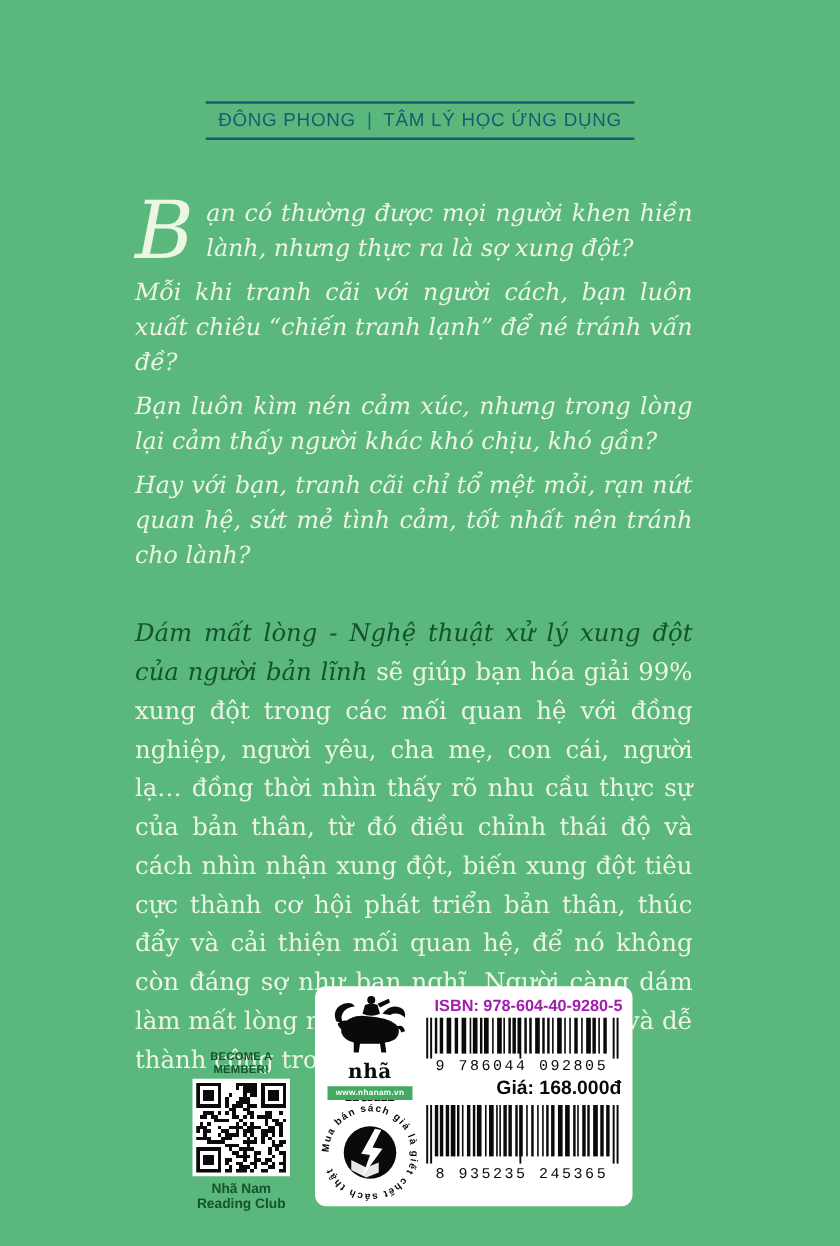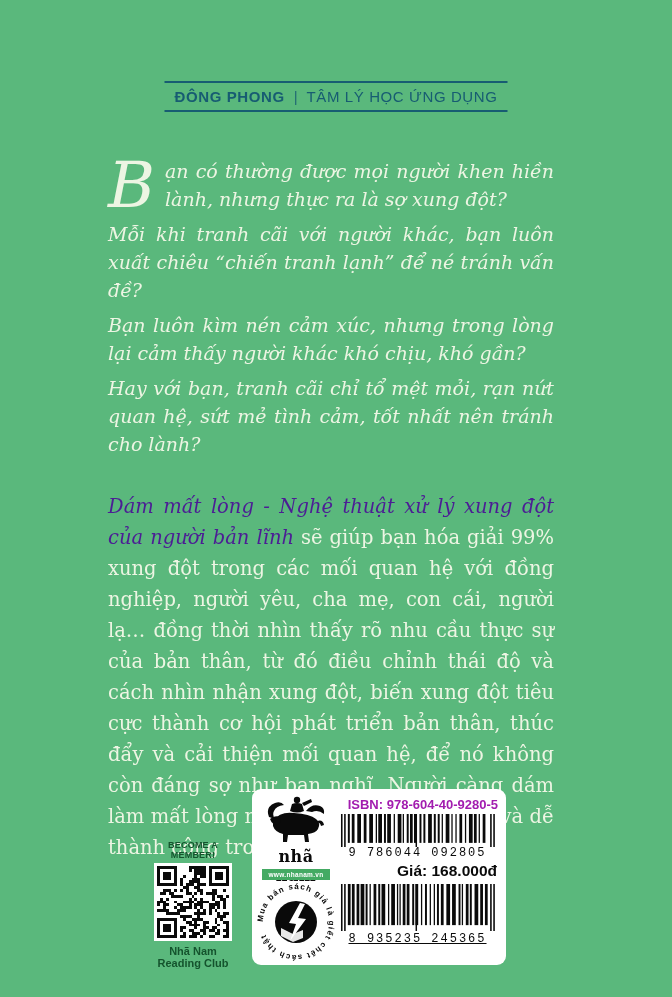--- a/index.html
+++ b/index.html
@@ -11,42 +11,42 @@
     background:#5ab87c; overflow:hidden;
   }
 
   
   .header {
     position:absolute; top:81px; left:50%; transform:translateX(-50%);
     white-space:nowrap; padding:5px 10px;
     border-top:2px solid #175c72; border-bottom:2px solid #175c72;
     color:#175c72; font-family:"Liberation Sans", sans-serif; font-size:15px;
   }
-  .header .author { font-weight:bold; letter-spacing:.6px; }
+  .header .author { font-weight:normal; letter-spacing:.6px; }
   .header .sep { margin:0 9px; font-weight:normal; opacity:.85; }
   .header .category { font-weight:normal; letter-spacing:.6px;margin-top:36px; }
 
   
   .intro {
     position:absolute; left:108px; width:446px; top:157px;
     color:#edf5e3; font-style:italic; font-size:19px; line-height:28px;
     text-align:justify;
   }
   .intro p { margin-bottom:7px; }
   .dropcap {
     float:left; font-size:64px; line-height:48px; padding:4px 10px 0 0;
     font-style:italic; color:#edf5e3;
   }
 
   
   .description {
     position:absolute; left:108px; width:446px; top:491px;
     color:#edf5e3; font-size:19.5px; line-height:31px; text-align:justify;
   }
-  .desc-title { color:#4c1d95; font-style:italic; }
+  .desc-title { color:#14532d; font-style:italic; }
 
   
   .qr-area { position:absolute; left:148px; top:840px; width:90px; text-align:center;
     font-family:"Liberation Sans", sans-serif; color:#14532d; }
   .qr-label { font-size:9px; font-weight:bold; letter-spacing:.2px; }
   .qr-box { width:78px; height:78px; background:#ffffff; margin:3px auto 4px; padding:3px; }
   .qr-box svg { width:72px; height:72px; display:block; }
   .qr-caption { font-size:11px; font-weight:bold; }
 
   
@@ -73,38 +73,38 @@
   }
   .bc1 { position:absolute; left:88px; right:9px; top:25px; height:33px; }
   .bc2 { position:absolute; left:88px; right:9px; top:95px; height:47px; }
   .bc1 svg, .bc2 svg { width:100%; height:100%; display:block; }
   .bc-digits {
     position:absolute; left:86px; right:9px; text-align:center;
     font-family:"Liberation Mono", monospace; font-size:12px; color:#0a0a0a;
     letter-spacing:2px; white-space:nowrap;
   }
   .digits1 { top:57px; }
-  .digits2 { top:143px;text-decoration:underline; }
+  .digits2 { top:143px; }
   .price-line {
     position:absolute; right:9px; top:73px; text-align:center;
     font-family:"Liberation Sans", sans-serif; font-weight:bold; font-size:15.5px; color:#0a0a0a;
   }
 </style>
 </head>
 <body>
 
 <div class="cover">
 
   <div class="header">
     <span class="author">ĐÔNG PHONG</span><span class="sep">|</span><span class="category">TÂM LÝ HỌC ỨNG DỤNG</span>
   </div>
 
   <div class="intro">
     <p><span class="dropcap">B</span><span>ạn có thường được mọi người khen hiền lành, nhưng thực ra là sợ xung đột?</span></p>
-    <p>Mỗi khi tranh cãi với người khác, bạn luôn xuất chiêu “chiến tranh lạnh” để né tránh vấn đề?</p>
+    <p>Mỗi khi tranh cãi với người cách, bạn luôn xuất chiêu “chiến tranh lạnh” để né tránh vấn đề?</p>
     <p>Bạn luôn kìm nén cảm xúc, nhưng trong lòng lại cảm thấy người khác khó chịu, khó gần?</p>
     <p>Hay với bạn, tranh cãi chỉ tổ mệt mỏi, rạn nứt quan hệ, sứt mẻ tình cảm, tốt nhất nên tránh cho lành?</p>
   </div>
 
   <div class="description">
     <span class="desc-title">Dám mất lòng - Nghệ thuật xử lý xung đột của người bản lĩnh</span><span> sẽ giúp bạn hóa giải 99% xung đột trong các mối quan hệ với đồng nghiệp, người yêu, cha mẹ, con cái, người lạ… đồng thời nhìn thấy rõ nhu cầu thực sự của bản thân, từ đó điều chỉnh thái độ và cách nhìn nhận xung đột, biến xung đột tiêu cực thành cơ hội phát triển bản thân, thúc đẩy và cải thiện mối quan hệ, để nó không còn đáng sợ như bạn nghĩ. Người càng dám làm mất lòng người khác càng bản lĩnh và dễ thành công trong mọi lĩnh vực!</span>
   </div>
 
   <div class="qr-area">
     <div class="qr-label">BECOME A MEMBER!</div>

